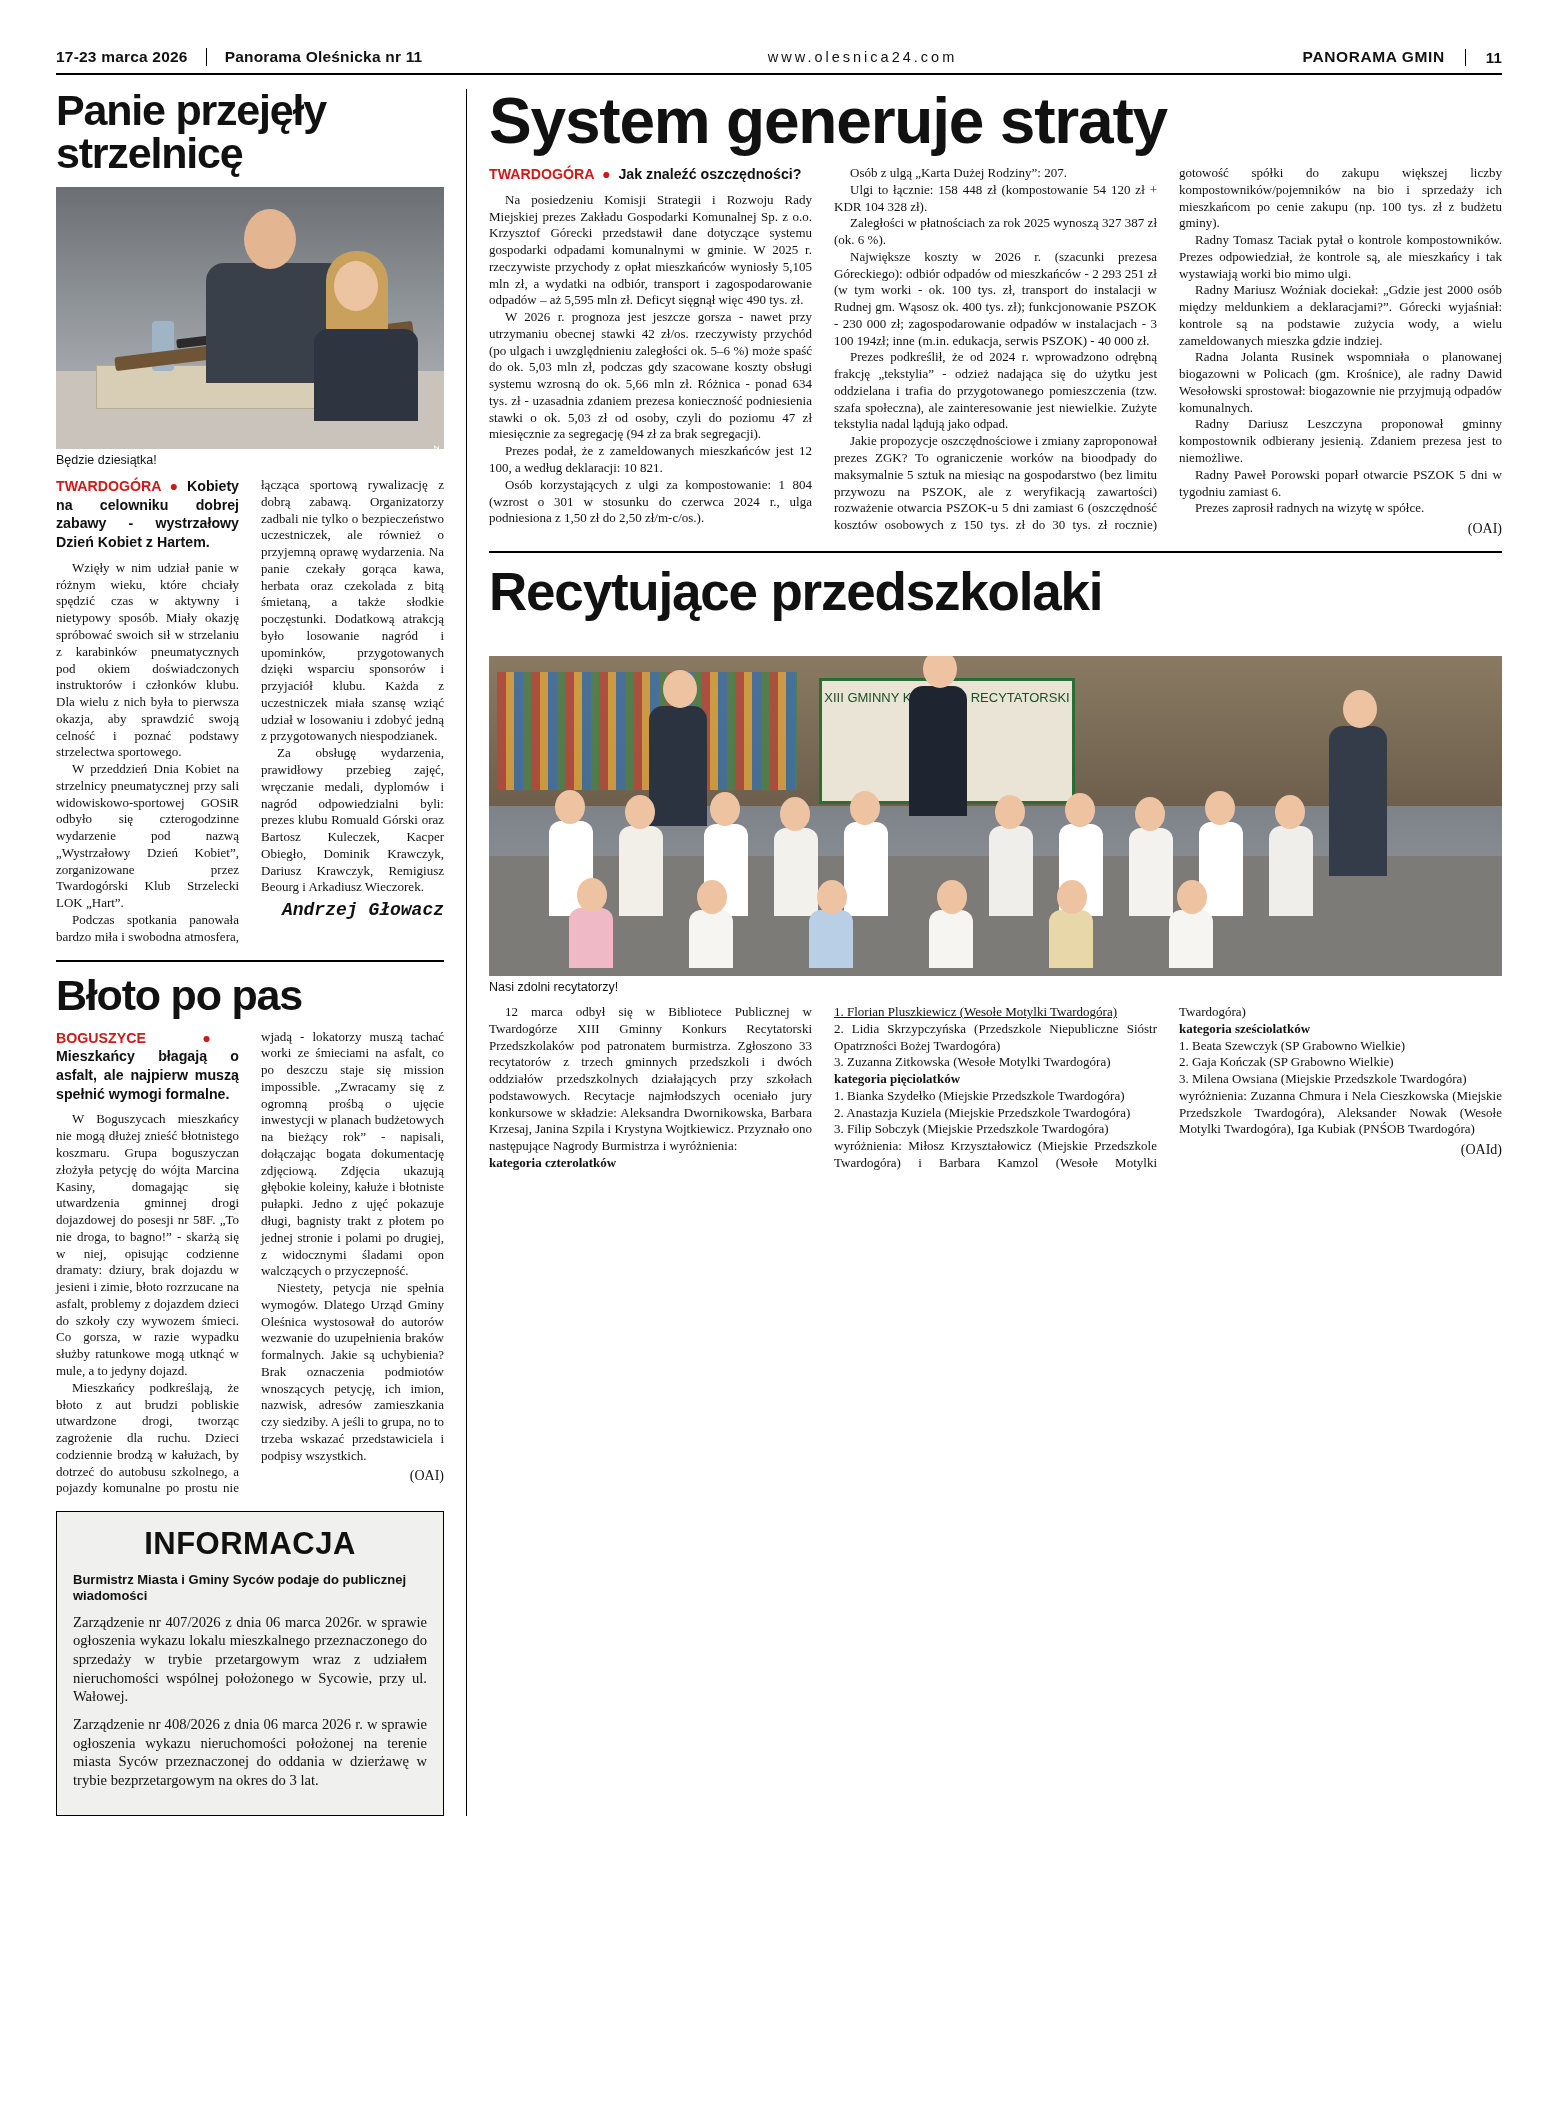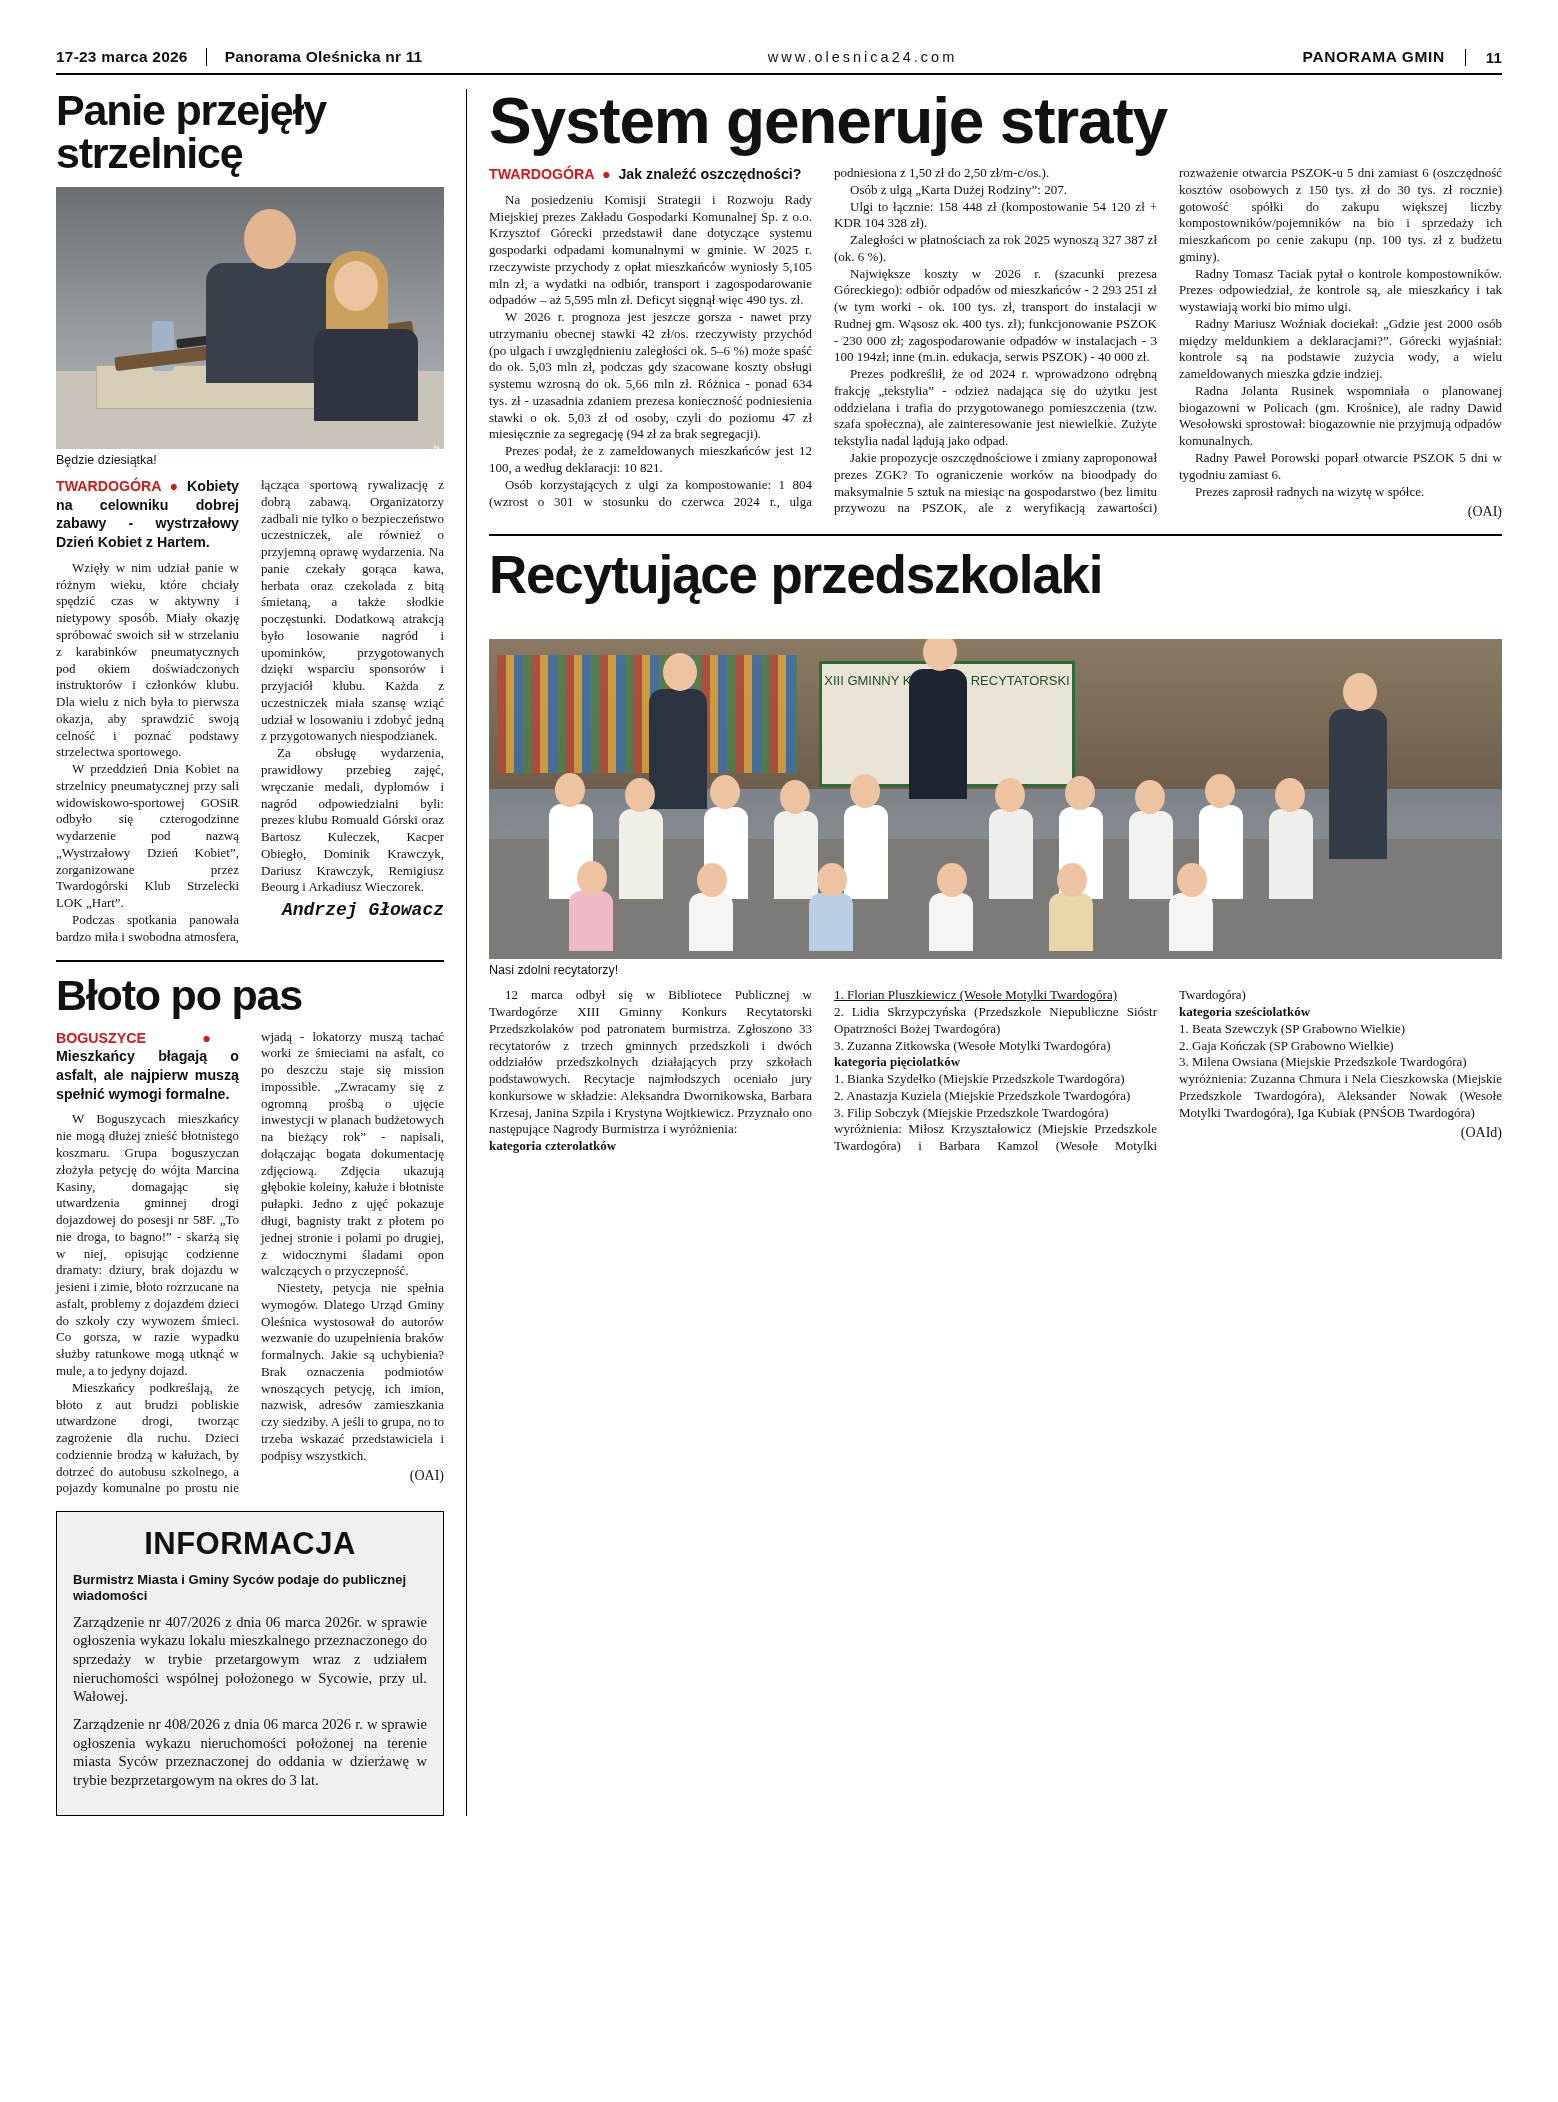--- a/index.html
+++ b/index.html
@@ -307,20 +307,21 @@
           <p class="body">Osób korzystających z ulgi za kompostowanie: 1 804 (wzrost o 301 w stosunku do czerwca 2024 r., ulga podniesiona z 1,50 zł do 2,50 zł/m-c/os.).</p>
           <p class="body">Osób z ulgą „Karta Dużej Rodziny”: 207.</p>
           <p class="body">Ulgi to łącznie: 158 448 zł (kompostowanie 54 120 zł + KDR 104 328 zł).</p>
           <p class="body">Zaległości w płatnościach za rok 2025 wynoszą 327 387 zł (ok. 6 %).</p>
           <p class="body">Największe koszty w 2026 r. (szacunki prezesa Góreckiego): odbiór odpadów od mieszkańców - 2 293 251 zł (w tym worki - ok. 100 tys. zł, transport do instalacji w Rudnej gm. Wąsosz ok. 400 tys. zł); funkcjonowanie PSZOK - 230 000 zł; zagospodarowanie odpadów w instalacjach - 3 100 194zł; inne (m.in. edukacja, serwis PSZOK) - 40 000 zł.</p>
           <p class="body">Prezes podkreślił, że od 2024 r. wprowadzono odrębną frakcję „tekstylia” - odzież nadająca się do użytku jest oddzielana i trafia do przygotowanego pomieszczenia (tzw. szafa społeczna), ale zainteresowanie jest niewielkie. Zużyte tekstylia nadal lądują jako odpad.</p>
           <p class="body">Jakie propozycje oszczędnościowe i zmiany zaproponował prezes ZGK? To ograniczenie worków na bioodpady do maksymalnie 5 sztuk na miesiąc na gospodarstwo (bez limitu przywozu na PSZOK, ale z weryfikacją zawartości) rozważenie otwarcia PSZOK-u 5 dni zamiast 6 (oszczędność kosztów osobowych z 150 tys. zł do 30 tys. zł rocznie) gotowość spółki do zakupu większej liczby kompostowników/pojemników na bio i sprzedaży ich mieszkańcom po cenie zakupu (np. 100 tys. zł z budżetu gminy).</p>
           <p class="body">Radny Tomasz Taciak pytał o kontrole kompostowników. Prezes odpowiedział, że kontrole są, ale mieszkańcy i tak wystawiają worki bio mimo ulgi.</p>
           <p class="body">Radny Mariusz Woźniak dociekał: „Gdzie jest 2000 osób między meldunkiem a deklaracjami?”. Górecki wyjaśniał: kontrole są na podstawie zużycia wody, a wielu zameldowanych mieszka gdzie indziej.</p>
           <p class="body">Radna Jolanta Rusinek wspomniała o planowanej biogazowni w Policach (gm. Krośnice), ale radny Dawid Wesołowski sprostował: biogazownie nie przyjmują odpadów komunalnych.</p>
+          <p class="body">Radny Dariusz Leszczyna proponował gminny kompostownik odbierany jesienią. Zdaniem prezesa jest to niemożliwe.</p>
           <p class="body">Radny Paweł Porowski poparł otwarcie PSZOK 5 dni w tygodniu zamiast 6.</p>
           <p class="body">Prezes zaprosił radnych na wizytę w spółce.</p>
           <div class="sig-plain">(OAI)</div>
         </div>
       </div>
 
       <hr class="thick">
 
       <div>
         <h1 class="headline hl-mid">Recytujące przedszkolaki</h1>

